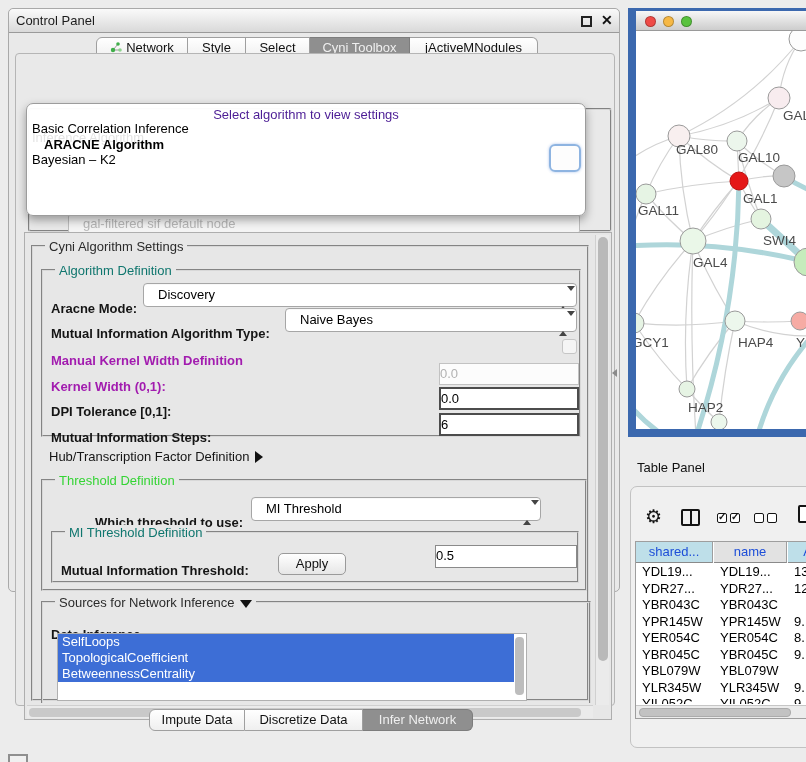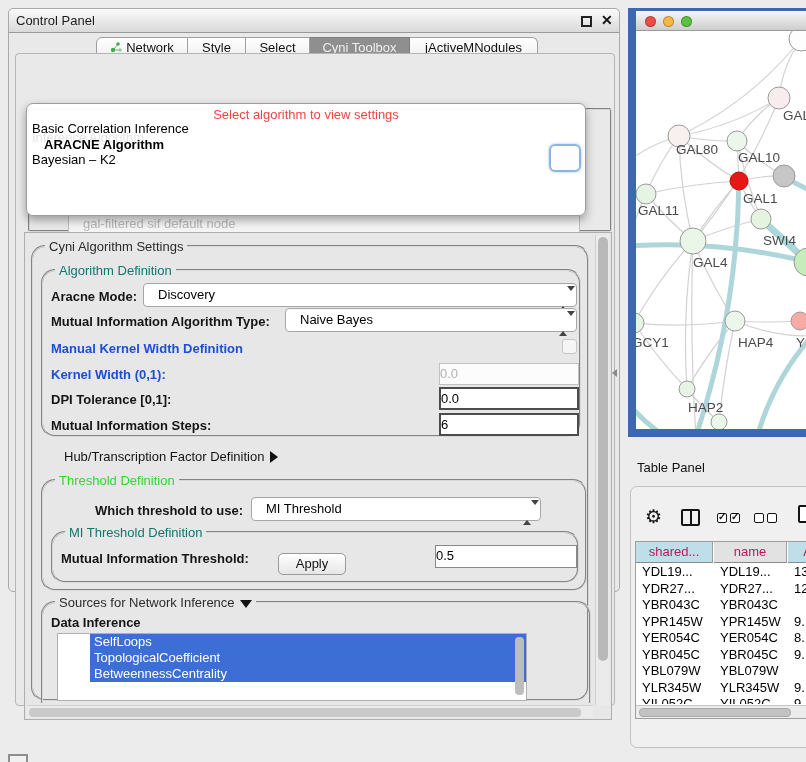--- a/index.html
+++ b/index.html
@@ -41,45 +41,45 @@
   .ghost-group { left:12px; top:54px; width:584px; height:124px;
     border:2px groove #d6d6d6; border-radius:3px; }
   .ghost-combo { left:52px; top:159px; width:512px; height:22px;
     background:#f4f4f4; border:1px solid #bdbdbd; border-radius:4px;
     color:#b6b6b6; line-height:20px; padding-left:14px; }
 
   
   .popup { left:10px; top:49px; width:560px; height:113px; background:rgba(255,255,255,0.97);
     border:1px solid #9c9c9c; border-radius:7px; box-shadow:0 4px 10px rgba(0,0,0,0.35);
     z-index:50; overflow:hidden; }
-  .popup-prompt { text-align:center; color:#ef4444; padding-top:3px; height:17px; font-size:13px; }
+  .popup-prompt { text-align:center; color:#4c1d95; padding-top:3px; height:17px; font-size:13px; }
   .popup-item { height:15.6px; line-height:15.6px; padding-left:5px; font-size:13px; color:#000; white-space:nowrap; }
   .popup-item.bold { font-weight:bold;margin-left:12px; }
   .ghost-label { left:16px; top:76px; z-index:51; color:#666; opacity:0.18; font-size:13px; }
   .ghost-ring { left:533px; top:90px; width:32px; height:28px; z-index:51;
     border:2px solid #7ba7dc; border-radius:6px; background:rgba(250,250,252,0.55);
     box-shadow:0 0 3px rgba(90,140,220,0.6); opacity:0.85; }
 
   
   .settings-pane { left:8px; top:178px; width:588px; height:488px;
     background:#e7e7e7; border:1px solid #aeaeae; }
   .vscroll { left:570px; top:2px; width:14px; height:470px; background:#ebebeb; border-left:1px solid #d0d0d0; }
   .vscroll-thumb { left:2px; top:2px; width:10px; height:424px; background:#b9b9b9; border-radius:5px; }
   .hscroll { left:2px; top:472px; width:566px; height:13px; background:#ebebeb; border-top:1px solid #d0d0d0; }
   .hscroll-thumb { left:2px; top:2px; width:552px; height:9px; background:#c9c9c9; border-radius:4px; }
 
   .cas-wrap { left:4px; top:4px; width:564px; height:466px; overflow:hidden; }
 
-  .groupbox { position:absolute; border:2px groove #d8d8d8; border-radius:14px; }
+  .groupbox { position:absolute; border:2px groove #d8d8d8; border-radius:0; }
   .group-title { position:absolute; top:-8px; left:12px; background:#e7e7e7; padding:0 4px;
     font-size:13px; white-space:nowrap; }
   .t-black { color:#2b2b2b; } .t-blue { color:#0f766e; } .t-green { color:#35d435;text-align:right; }
 
-  .lbl { position:absolute; font-weight:bold; font-size:13px; color:#151515; white-space:nowrap; }
-  .lbl.disabled { color:#1d4ed8; }
+  .lbl { position:absolute; font-weight:bold; font-size:13px; color:#151515; white-space:nowrap;margin-top:12px; }
+  .lbl.disabled { color:#a21caf; }
   .plain-lbl { position:absolute; font-size:13px; color:#151515; white-space:nowrap; }
 
   .combo { position:absolute; background:#ffffff; border:1px solid #a6a6a6; border-radius:4px;
     line-height:22px; padding-left:14px; font-size:13px; color:#000; box-shadow:inset 0 1px 0 #f8f8f8; }
   .stepper { position:absolute; right:8px; top:4px; width:9px; }
   .stepper .up { width:0; height:0; border-left:4px solid transparent; border-right:4px solid transparent;
     border-bottom:5px solid #444; margin-bottom:3px; }
   .stepper .dn { width:0; height:0; border-left:4px solid transparent; border-right:4px solid transparent;
     border-top:5px solid #444; }
 
@@ -125,21 +125,21 @@
   .gear { font-size:19px; color:#141414; line-height:19px; }
   .split-icon { width:19px; height:17px; border:2px solid #141414; border-radius:2px; }
   .split-icon:before { content:""; position:absolute; left:7px; top:0; width:2px; height:13px; background:#141414; }
   .cb { position:absolute; width:10px; height:10px; border:1.5px solid #141414; border-radius:2px; background:#fff; }
   .cb.checked:before { content:"✓"; position:absolute; left:0; top:-3px; font-size:10px; font-weight:bold; color:#141414; }
   .doc-icon { width:14px; height:18px; border:2px solid #141414; border-radius:2px; background:#fff; }
 
   .tbl { left:4px; top:54px; width:178px; height:178px; background:#fff; border:1px solid #9e9e9e; overflow:hidden; }
   .tbl-header { position:absolute; left:0; top:0; height:21px; width:100%; }
   .th { position:absolute; top:0; height:21px; border-right:1px solid #9e9e9e; border-bottom:1px solid #8a8a8a;
-    text-align:center; line-height:20px; font-size:13px; color:#be185d; background:#e2e2e2; }
+    text-align:center; line-height:20px; font-size:13px; color:#1d4ed8; background:#e2e2e2; }
   .th.hl { background:#bedfe9; }
   .tbl-rows { position:absolute; left:0; top:22px; width:100%; height:140px; overflow:hidden; }
   .tr { position:relative; height:16.5px; }
   .td { position:absolute; top:0; height:16.5px; line-height:16.5px; font-size:13px; color:#000; white-space:nowrap; }
   .tbl-hscroll { position:absolute; left:0px; top:163px; width:178px; height:13px; background:#ececec; border-top:1px solid #c6c6c6; }
   .tbl-hthumb { position:absolute; left:3px; top:2px; width:152px; height:9px; background:#c2c2c2; border:1px solid #ababab; border-radius:4px; }
 
   .bl-mini { left:8px; top:754px; width:20px; height:14px; background:#f0f0f0; border:2px solid #8f8f8f; }
 </style>
 </head>
@@ -224,57 +224,62 @@
             <span class="lbl disabled" style="left:8px; top:96px;">Kernel Width (0,1):</span>
             <div class="field disabled" style="left:396px; top:92px; width:140px; height:22px;">0.0</div>
 
             <span class="lbl" style="left:8px; top:121px;">DPI Tolerance [0,1]:</span>
             <div class="field strong" style="left:396px; top:116px; width:140px; height:23px;">0.0</div>
 
             <span class="lbl" style="left:8px; top:147px;">Mutual Information Steps:</span>
             <div class="field strong" style="left:396px; top:142px; width:140px; height:23px;">6</div>
           </div>
 
-          <span class="plain-lbl" style="left:16px; top:202px;margin-left:15px;"><span>Hub/Transcription Factor Definition</span><span class="arrow-right"></span></span>
+          <span class="plain-lbl" style="left:16px; top:202px;"><span>Hub/Transcription Factor Definition</span><span class="arrow-right"></span></span>
 
           <div class="groupbox" style="left:8px; top:232px; width:546px; height:112px;">
             <span class="group-title t-green">Threshold Definition</span>
 
             <span class="lbl" style="left:52px; top:22px;">Which threshold to use:</span>
             <div class="combo" style="left:208px; top:16px; width:290px; height:24px;">
               <span>MI Threshold</span>
               <span class="stepper"><span class="up"></span><span class="dn"></span></span>
             </div>
 
             <div class="groupbox" style="left:8px; top:50px; width:528px; height:52px;">
               <span class="group-title t-blue">MI Threshold Definition</span>
               <span class="lbl" style="left:8px; top:18px;">Mutual Information Threshold:</span>
               <div class="field mid" style="left:382px; top:12px; width:142px; height:23px;">0.5</div>
             </div>
           </div>
 
           <div class="groupbox" style="left:8px; top:354px; width:550px; height:146px;">
             <span class="group-title t-black"><span>Sources for Network Inference</span><span class="arrow-down-sm"></span></span>
             <span class="lbl" style="left:8px; top:12px;">Data Inference</span>
-            <div class="attr-list" style="left:14px; top:30px; width:470px; height:68px;padding-left:32px;">
+            <div class="attr-list" style="left:14px; top:30px; width:470px; height:68px;">
               <div id="attr-items">
                   <div class="attr-item" style="background: rgb(61, 110, 214); width: 456px;">SelfLoops</div>
                   <div class="attr-item" style="background: rgb(61, 110, 214); width: 456px;">TopologicalCoefficient</div>
                   <div class="attr-item" style="background: rgb(61, 110, 214); width: 456px;">BetweennessCentrality</div>
                 </div>
               <div class="attr-scroll-thumb" style="right:2px; top:3px; height:58px;"></div>
             </div>
           </div>
         </div>
       </div>
     </div>
 
     <div class="abs apply-btn">Apply</div>
   </div>
 
+  <div class="abs bottom-tabs">
+    <div class="tab first" style="left:0; width:96px;"><span>Impute Data</span></div>
+    <div class="tab" style="left:96px; width:118px;"><span>Discretize Data</span></div>
+    <div class="tab last selected" style="left:214px; width:110px;"><span>Infer Network</span></div>
+  </div>
 </div>
 
 <div class="abs split-handle"></div>
 
 <div class="abs net-window">
   <div class="abs net-inner">
     <div class="abs net-titlebar">
       <span class="tl" style="left: 9px; background: rgb(239, 75, 71); border: 1px solid rgba(0, 0, 0, 0.25);" id="tl-red"></span>
       <span class="tl" style="left: 27px; background: rgb(246, 184, 69); border: 1px solid rgba(0, 0, 0, 0.25);" id="tl-yellow"></span>
       <span class="tl" style="left: 45px; background: rgb(89, 194, 62); border: 1px solid rgba(0, 0, 0, 0.25);" id="tl-green"></span>

